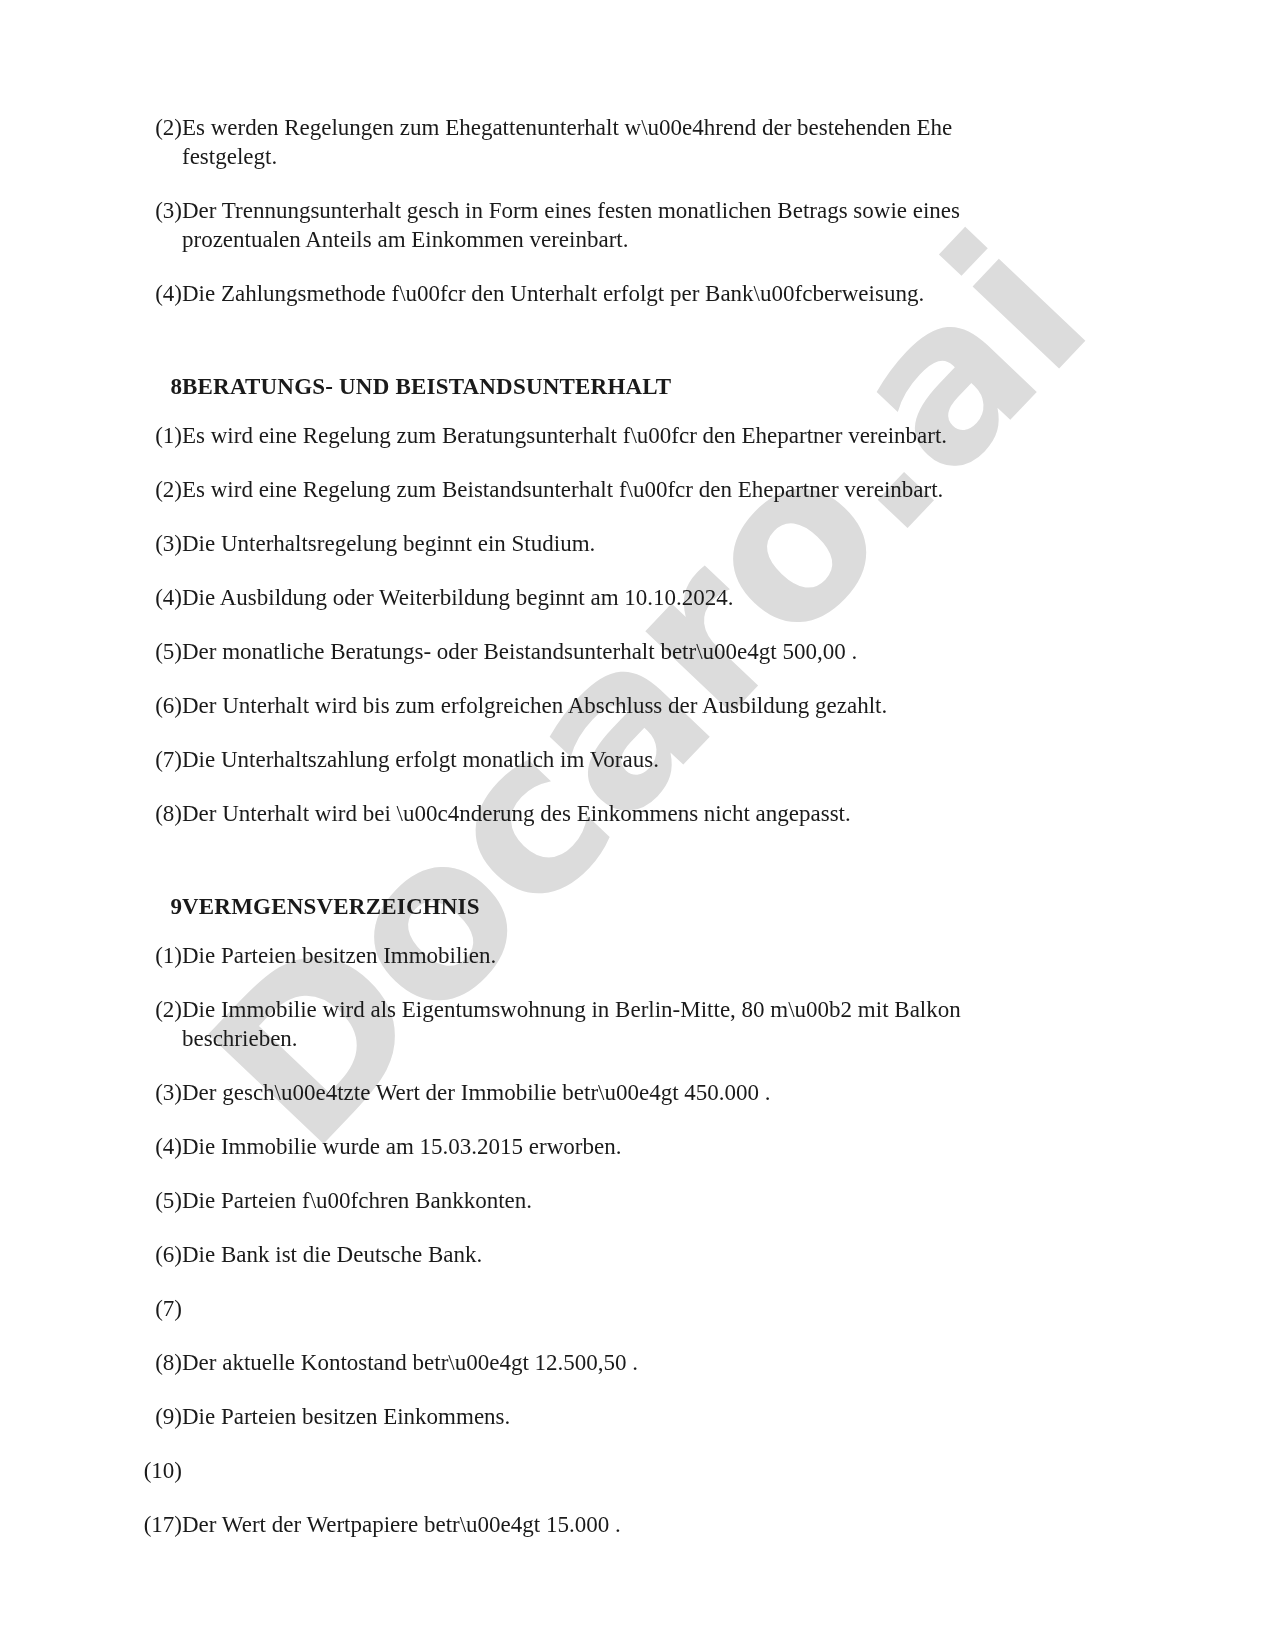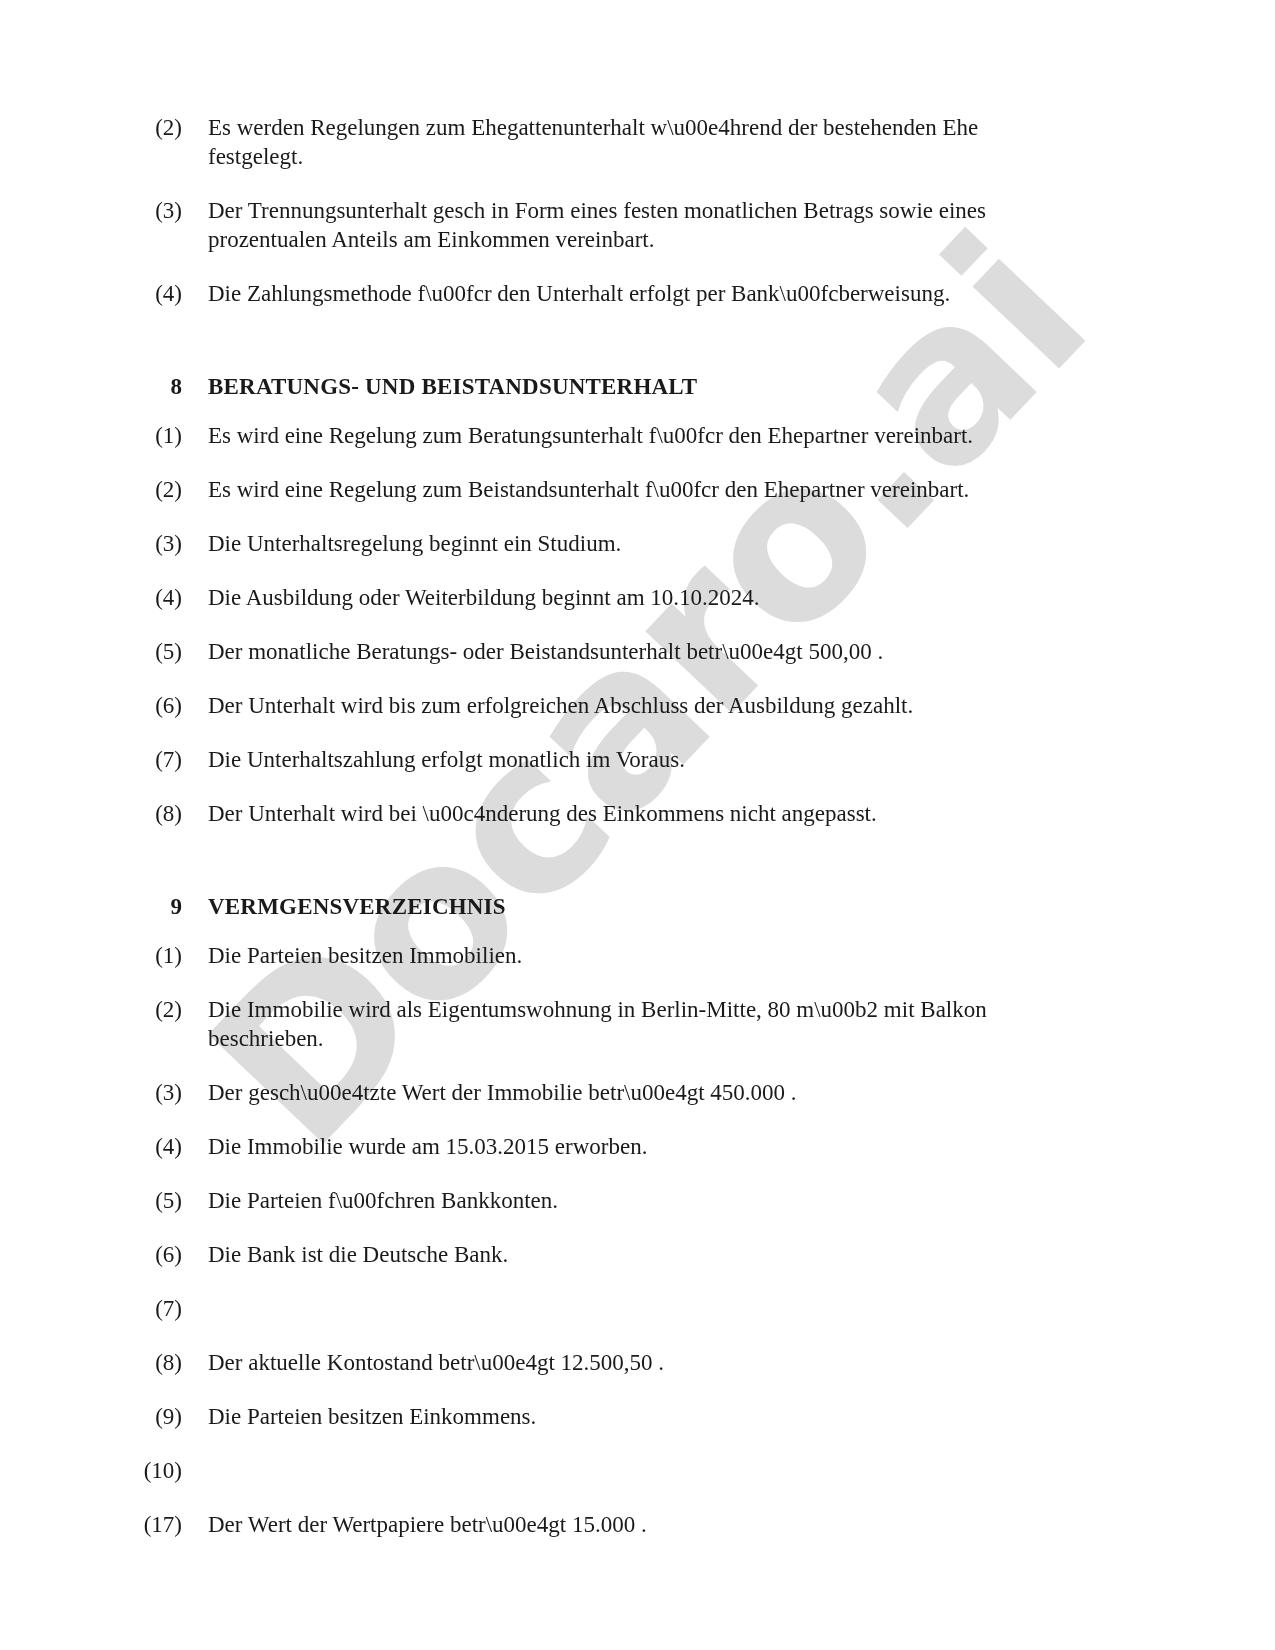--- a/index.html
+++ b/index.html
@@ -46,21 +46,20 @@
     margin-top: 64px;
     margin-bottom: 20px;
     font-weight: 700;
   }
   .num {
     flex: 0 0 84px;
     text-align: right;
     white-space: nowrap;
   }
   .txt {
-    margin-left: 26px;
     width: 900px;
     white-space: pre-line;
   }
   .row.heading .txt {
     width: auto;
     letter-spacing: 0.2px;
   }
 </style>
 </head>
 <body>

